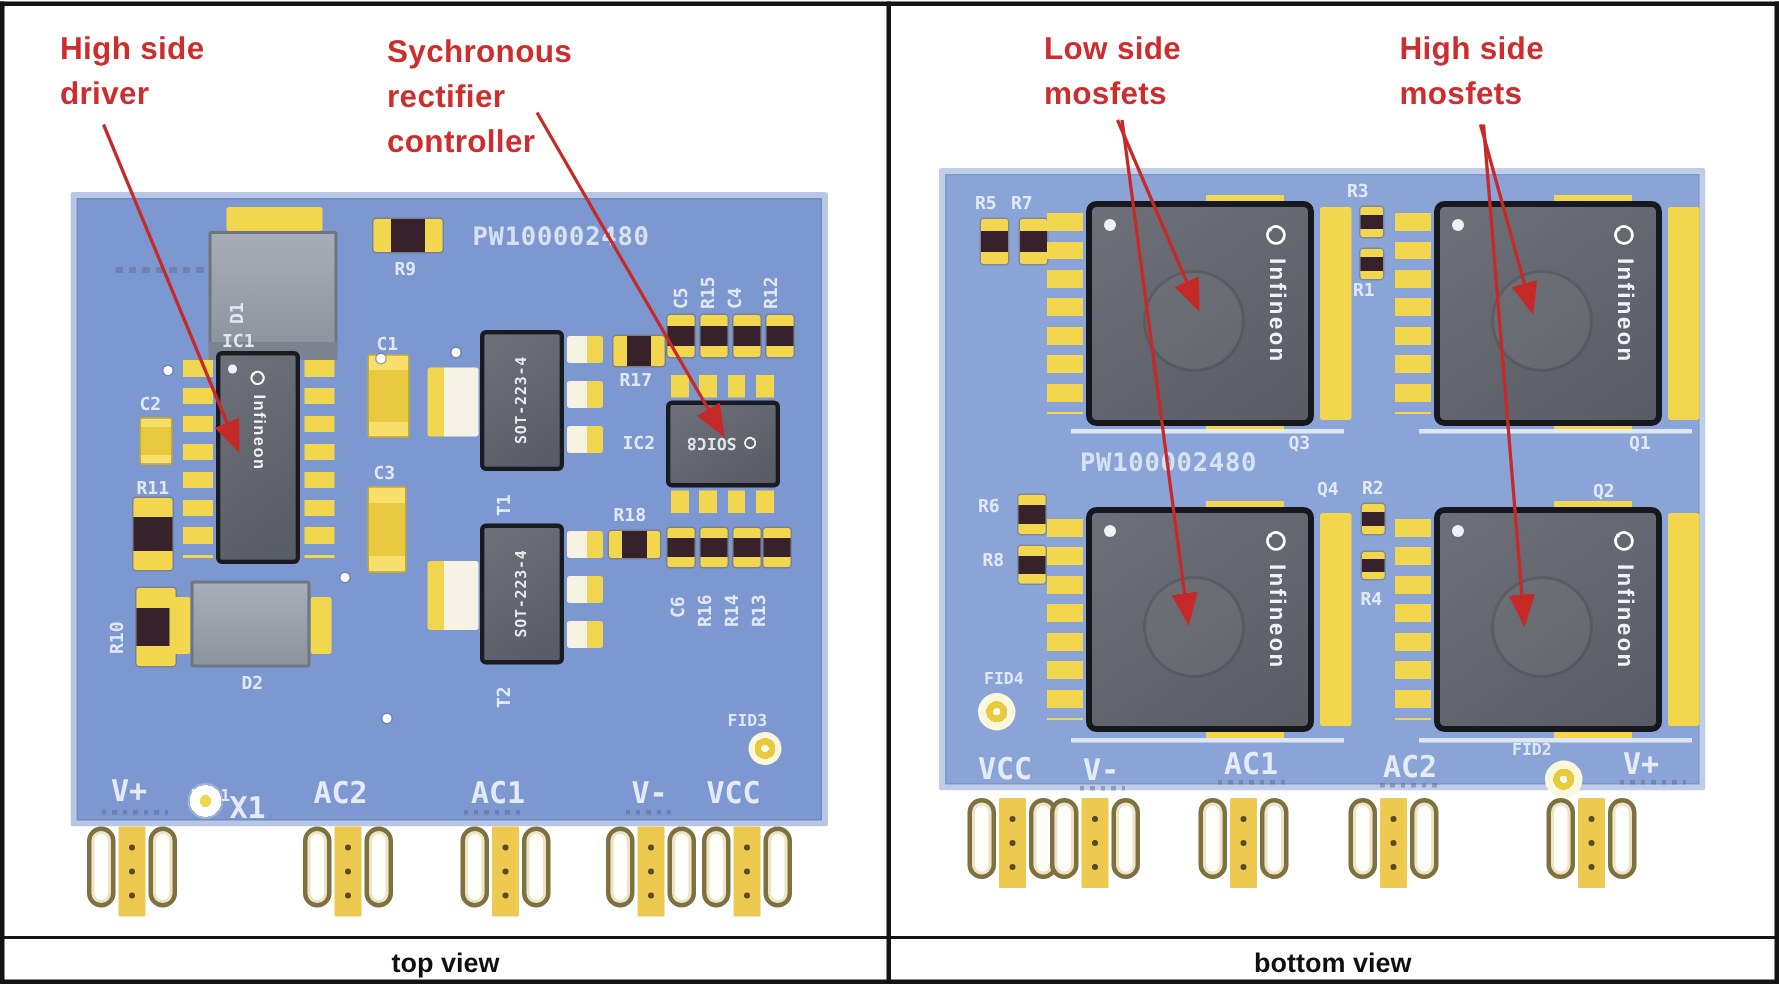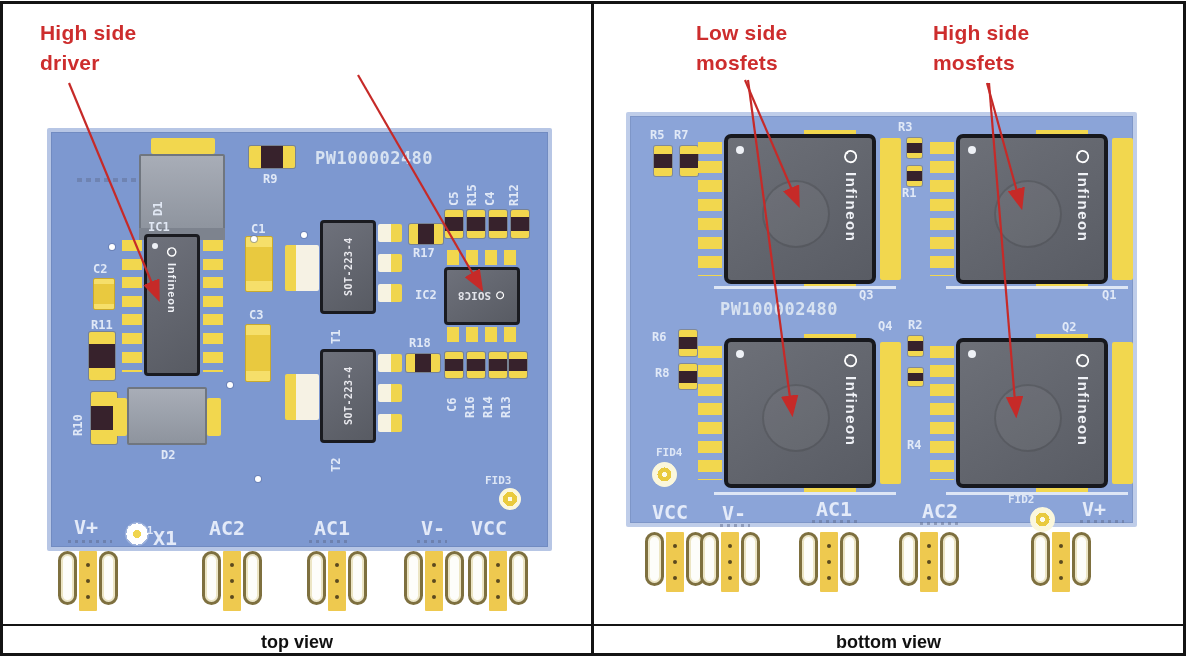--- a/index.html
+++ b/index.html
@@ -271,34 +271,34 @@
     </div>
 
     <div class="sl" style="left:268px;top:4px;">R3</div>
     <div class="res-v" style="left:277px;top:22px;width:15px;height:20px;"></div>
     <div class="res-v" style="left:277px;top:50px;width:15px;height:20px;"></div>
     <div class="sl" style="left:272px;top:70px;">R1</div>
 
     <div class="uline" style="left:84px;top:170px;width:182px;"></div>
     <div class="uline" style="left:316px;top:170px;width:182px;"></div>
     <div class="sl" style="left:229px;top:172px;">Q3</div>
-    <div class="sl" style="left:472px;top:172px;">Q1</div>
+    <div class="sl" style="left:456px;top:172px;">Q1</div>
     <div class="btitle" style="left:90px;top:183px;">PW100002480</div>
     <div class="sl" style="left:248px;top:203px;">Q4</div>
     <div class="sl" style="left:432px;top:204px;">Q2</div>
 
     <div class="sl" style="left:22px;top:214px;">R6</div>
     <div class="res-v" style="left:49px;top:214px;width:18px;height:26px;"></div>
     <div class="sl" style="left:25px;top:250px;">R8</div>
     <div class="res-v" style="left:49px;top:248px;width:18px;height:25px;"></div>
 
     <div class="sl" style="left:278px;top:202px;">R2</div>
     <div class="res-v" style="left:278px;top:220px;width:15px;height:20px;"></div>
     <div class="res-v" style="left:278px;top:252px;width:15px;height:18px;"></div>
-    <div class="sl" style="left:277px;top:276px;margin-top:46px;">R4</div>
+    <div class="sl" style="left:277px;top:276px;">R4</div>
 
     <div class="mosfet" style="left:68px;top:218px;">
       <div class="mpads"></div>
       <div class="mnotch t"></div>
       <div class="mnotch b"></div>
       <div class="mbody">
         <span class="pin1"></span>
         <span class="die"></span>
         <div class="brandv">
           <svg viewBox="0 0 24 24">
@@ -369,20 +369,23 @@
       <span class="oval"></span>
     </div>
   <div class="conn" style="left:1031px;top:532px;">
       <span class="oval"></span>
       <span class="ctab"></span>
       <span class="oval"></span>
     </div>
 
   <div class="ann" style="left:40px;top:18px;">High side
 driver</div>
+  <div class="ann" style="left:258px;top:20px;">Sychronous
+rectifier
+controller</div>
   <div class="ann" style="left:696px;top:18px;">Low side
 mosfets</div>
   <div class="ann" style="left:933px;top:18px;">High side
 mosfets</div>
 
   <svg class="arrows" width="1186" height="664">
     <defs>
       <marker id="ah" markerWidth="10" markerHeight="8" refX="8" refY="4" orient="auto">
         <path d="M0,0 L10,4 L0,8 z" fill="#c62a28"></path>
       </marker>

